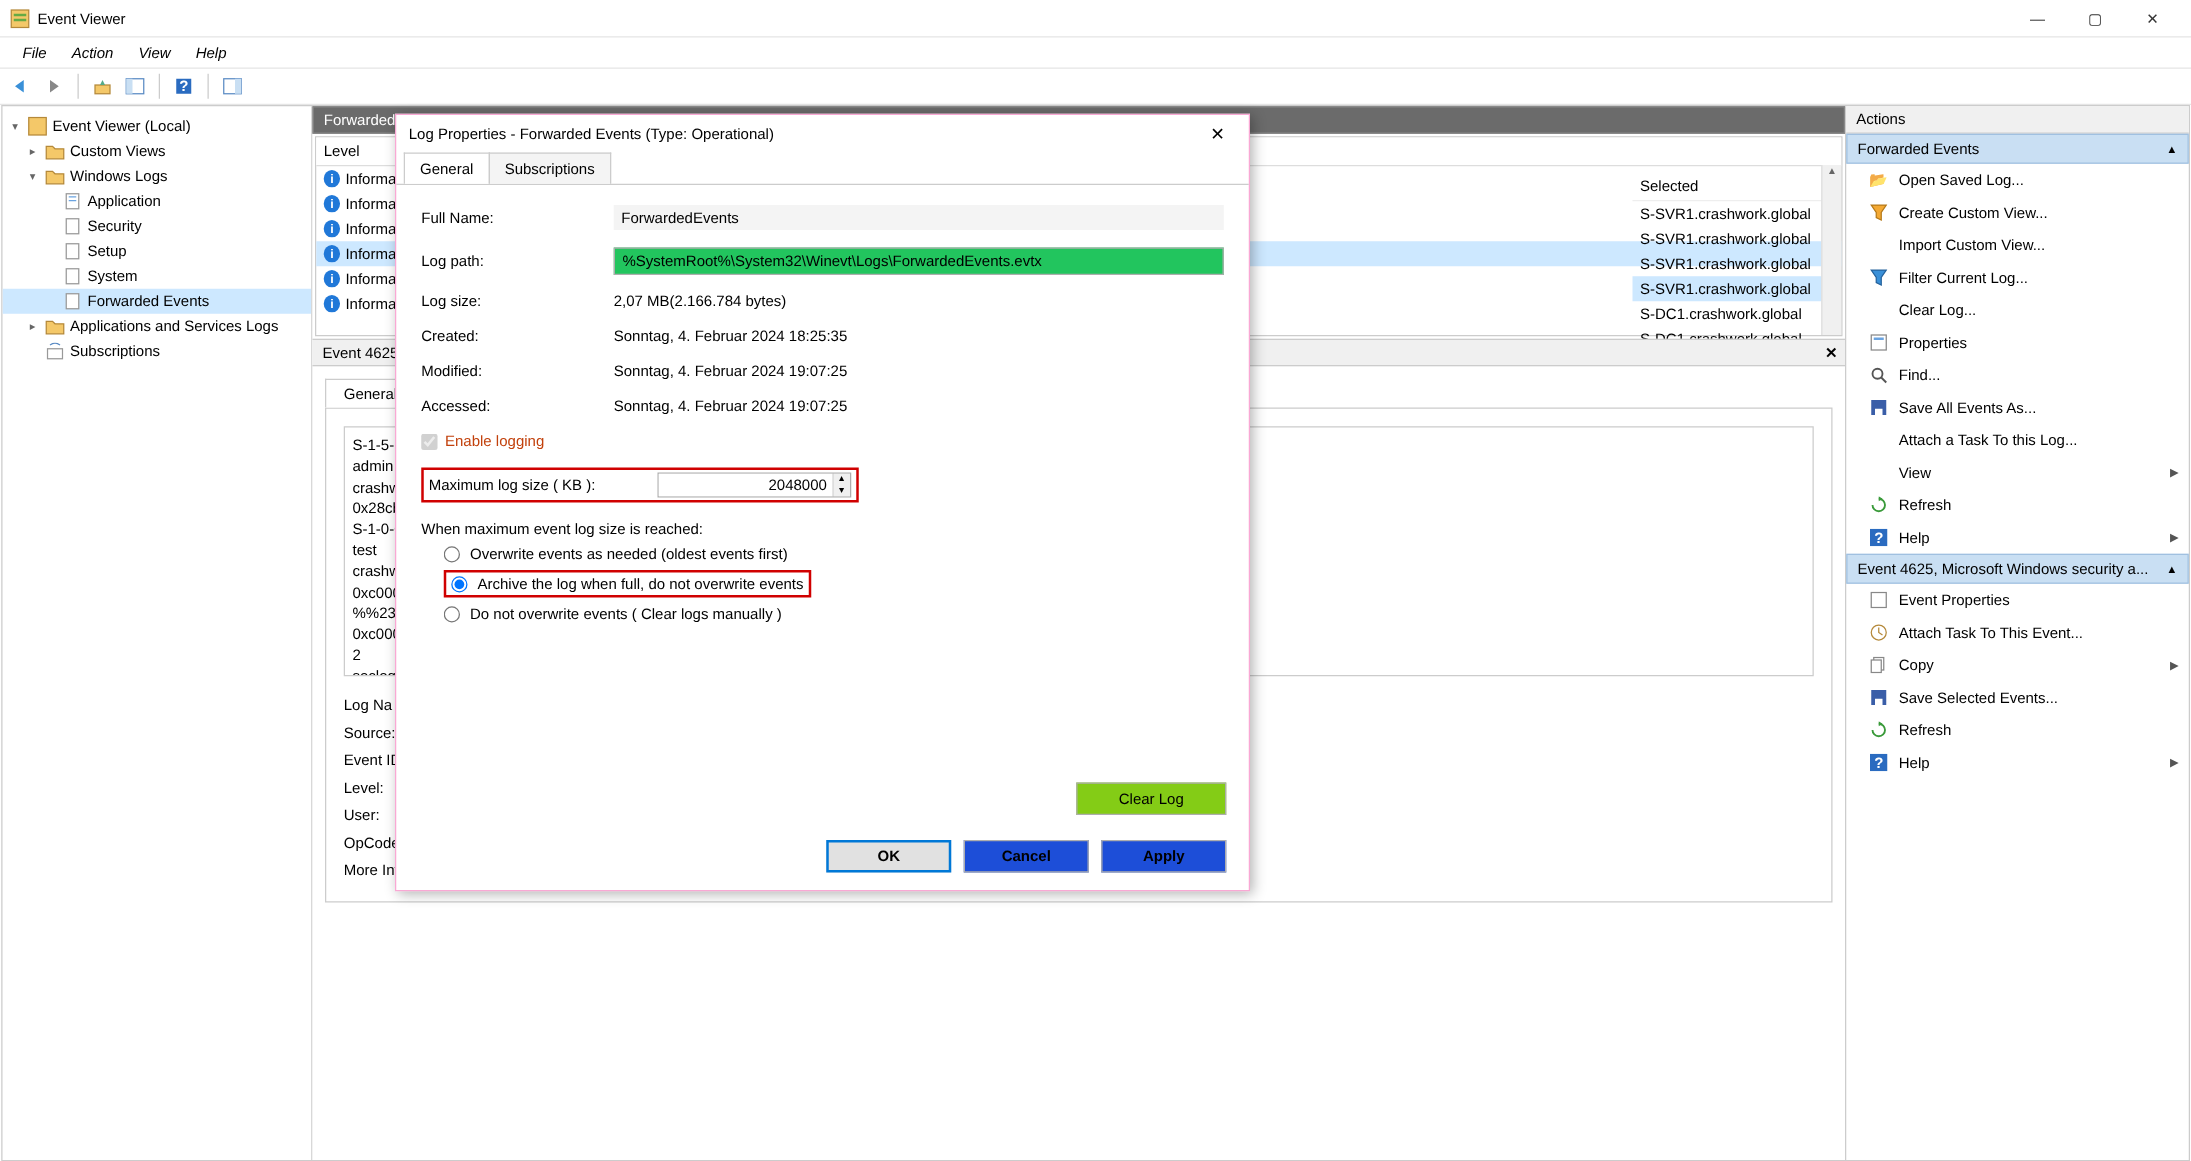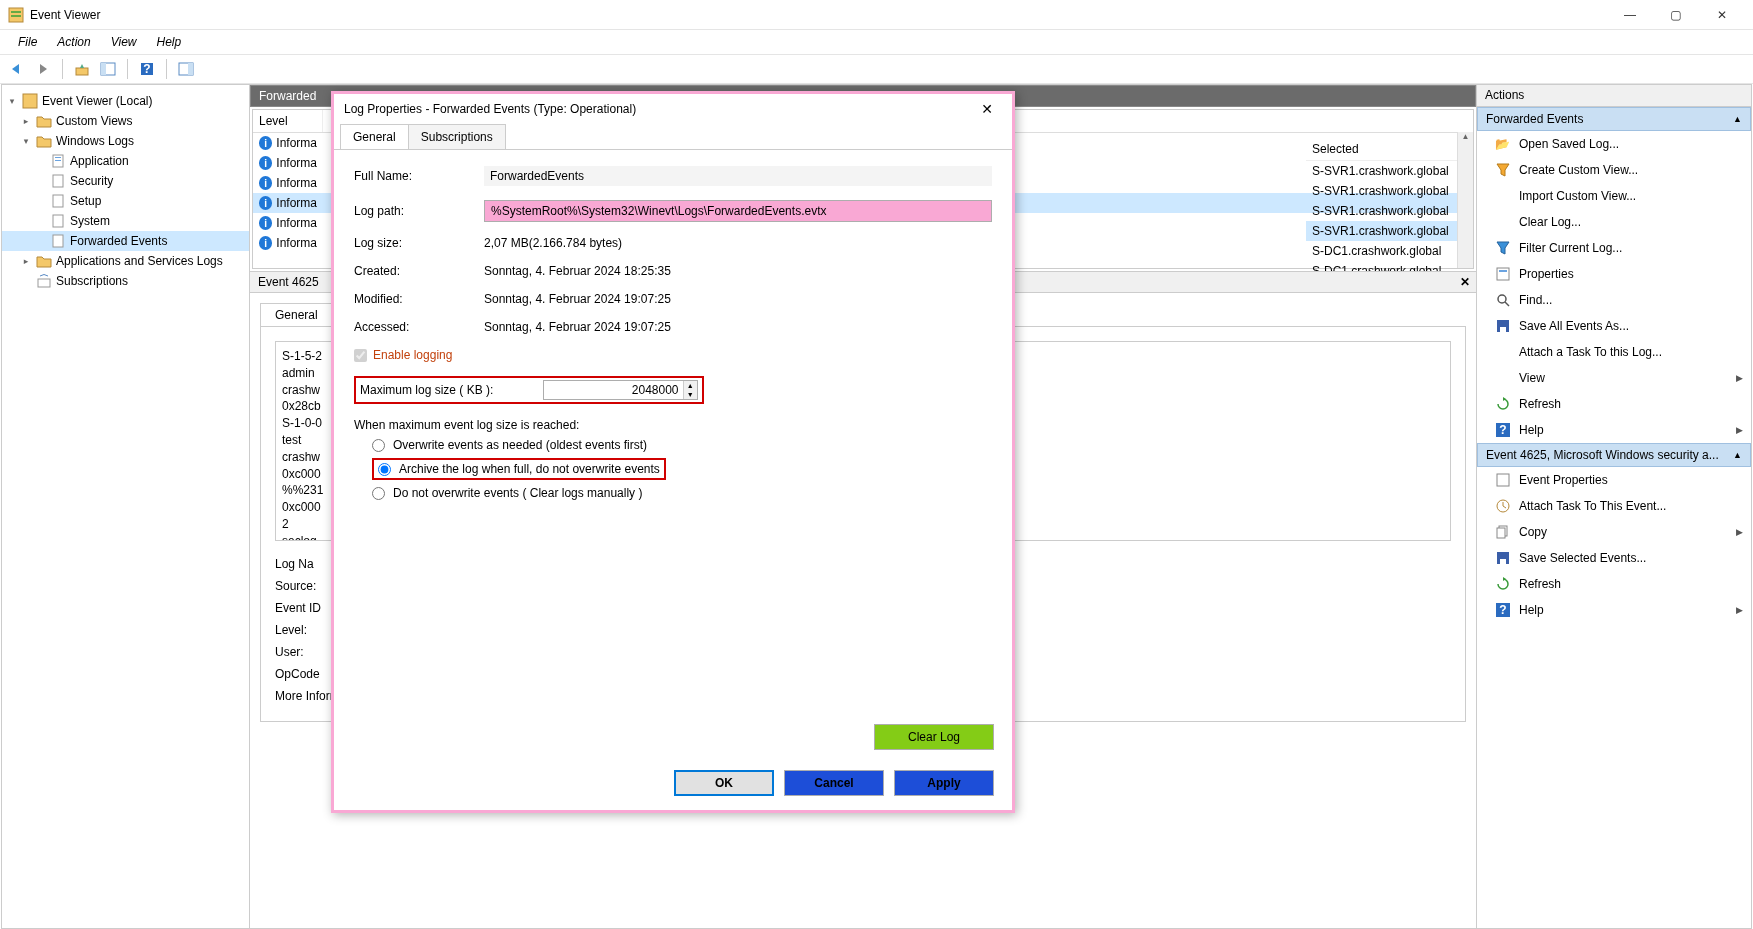--- a/index.html
+++ b/index.html
@@ -39,32 +39,32 @@
   .fields .row .lbl { width: 110px; }
   .link { color: #0066cc; text-decoration: underline; }
   .right { width: 275px; border-left: 1px solid #ccc; display: flex; flex-direction: column; }
   .right-header { height: 22px; background: #f0f0f0; border-bottom: 1px solid #ccc; padding: 3px 8px; font-weight: normal; }
   .right-section { background: #c9dff3; padding: 4px 8px; border: 1px solid #a0c0e0; display: flex; align-items: center; }
   .right-section .arrow { margin-left: auto; font-size: 9px; }
   .action-item { display: flex; align-items: center; padding: 5px 8px 5px 18px; gap: 8px; }
   .action-item .arrow { margin-left: auto; font-size: 9px; color: #555; }
   .aicon { width: 16px; height: 16px; display: inline-flex; align-items: center; justify-content: center; }
   
-  .dialog { position: absolute; left: 331px; top: 91px; width: 684px; height: 722px; background: #fff; border: 3px solid #f9a8d4; box-shadow: 2px 2px 10px rgba(0,0,0,0.3); z-index: 100; }
+  .dialog { position: absolute; left: 316px; top: 91px; width: 684px; height: 622px; background: #fff; border: 1px solid #f9a8d4; box-shadow: 2px 2px 10px rgba(0,0,0,0.3); z-index: 100; }
   .dialog-title { height: 30px; display: flex; align-items: center; padding: 0 10px; }
   .dialog-title .spacer { flex: 1; }
   .dialog-title .close { width: 30px; text-align: center; font-size: 14px; }
   .dialog-tabs { display: flex; padding: 0 6px; border-bottom: 1px solid #ccc; }
   .dtab { padding: 5px 12px; border: 1px solid #ccc; border-bottom: none; margin-right: -1px; background: #fff; }
   .dtab.inactive { background: #f4f4f4; }
   .dialog-body { padding: 16px 20px; }
   .drow { display: flex; align-items: center; margin-bottom: 14px; }
   .drow .dlbl { width: 130px; }
-  .drow .dval { flex: 1; }
-  .dinput { width: 100%; border: 1px solid #adadad; padding: 3px 6px; background: #f9a8d4; }
+  .drow .dval { flex: 1; margin-left: 24px; }
+  .dinput { width: 100%; border: 1px solid #adadad; padding: 3px 6px; background: #22c55e; }
   .chk { margin-right: 6px; }
   .highlight { border: 2px solid #d00000; padding: 2px 4px; display: inline-flex; align-items: center; }
   .radio-row { display: flex; align-items: center; margin: 6px 0 6px 18px; gap: 8px; }
   .spinner { display: flex; border: 1px solid #adadad; width: 155px; }
   .spinner input { border: none; text-align: right; padding: 2px 4px; width: 100%; }
   .spinner .spinbtns { width: 16px; border-left: 1px solid #ccc; display: flex; flex-direction: column; }
   .spinner .spinbtns div { flex: 1; font-size: 7px; display: flex; align-items: center; justify-content: center; background: #f0f0f0; }
   .dialog-buttons { position: absolute; bottom: 14px; right: 18px; display: flex; gap: 10px; font-weight: bold; }
   .dlg-btn { width: 100px; height: 26px; border: 1px solid #adadad; background: #1d4ed8; display: flex; align-items: center; justify-content: center; }
   .dlg-btn.primary { border: 2px solid #0078d7; background: #e1e1e1; }
@@ -363,30 +363,30 @@
             <path d="M1 1 h12 l-4 6 v6 l-4 -2 v-4 z" fill="#f4a933" stroke="#b57a1a"></path>
           </svg>
         </span>
         <span>Create Custom View...</span>
       </div>
     <div class="action-item">
         <span class="aicon"></span>
         <span>Import Custom View...</span>
       </div>
     <div class="action-item">
+        <span class="aicon">
+          <svg width="14" height="14">
+            <path d="M1 1 h12 l-4 6 v6 l-4 -2 v-4 z" fill="#3a90d8" stroke="#25629c"></path>
+          </svg>
+        </span>
+        <span>Filter Current Log...</span>
+      </div>
+    <div class="action-item">
         <span class="aicon"></span>
         <span>Clear Log...</span>
-      </div>
-    <div class="action-item">
-        <span class="aicon">
-          <svg width="14" height="14">
-            <path d="M1 1 h12 l-4 6 v6 l-4 -2 v-4 z" fill="#3a90d8" stroke="#25629c"></path>
-          </svg>
-        </span>
-        <span>Filter Current Log...</span>
       </div>
     <div class="action-item">
         <span class="aicon">
           <svg width="14" height="14">
             <rect x="1" y="1" width="12" height="12" fill="#fff" stroke="#888"></rect>
             <rect x="3" y="3" width="8" height="2" fill="#6aa3e0"></rect>
           </svg>
         </span>
         <span>Properties</span>
       </div>

